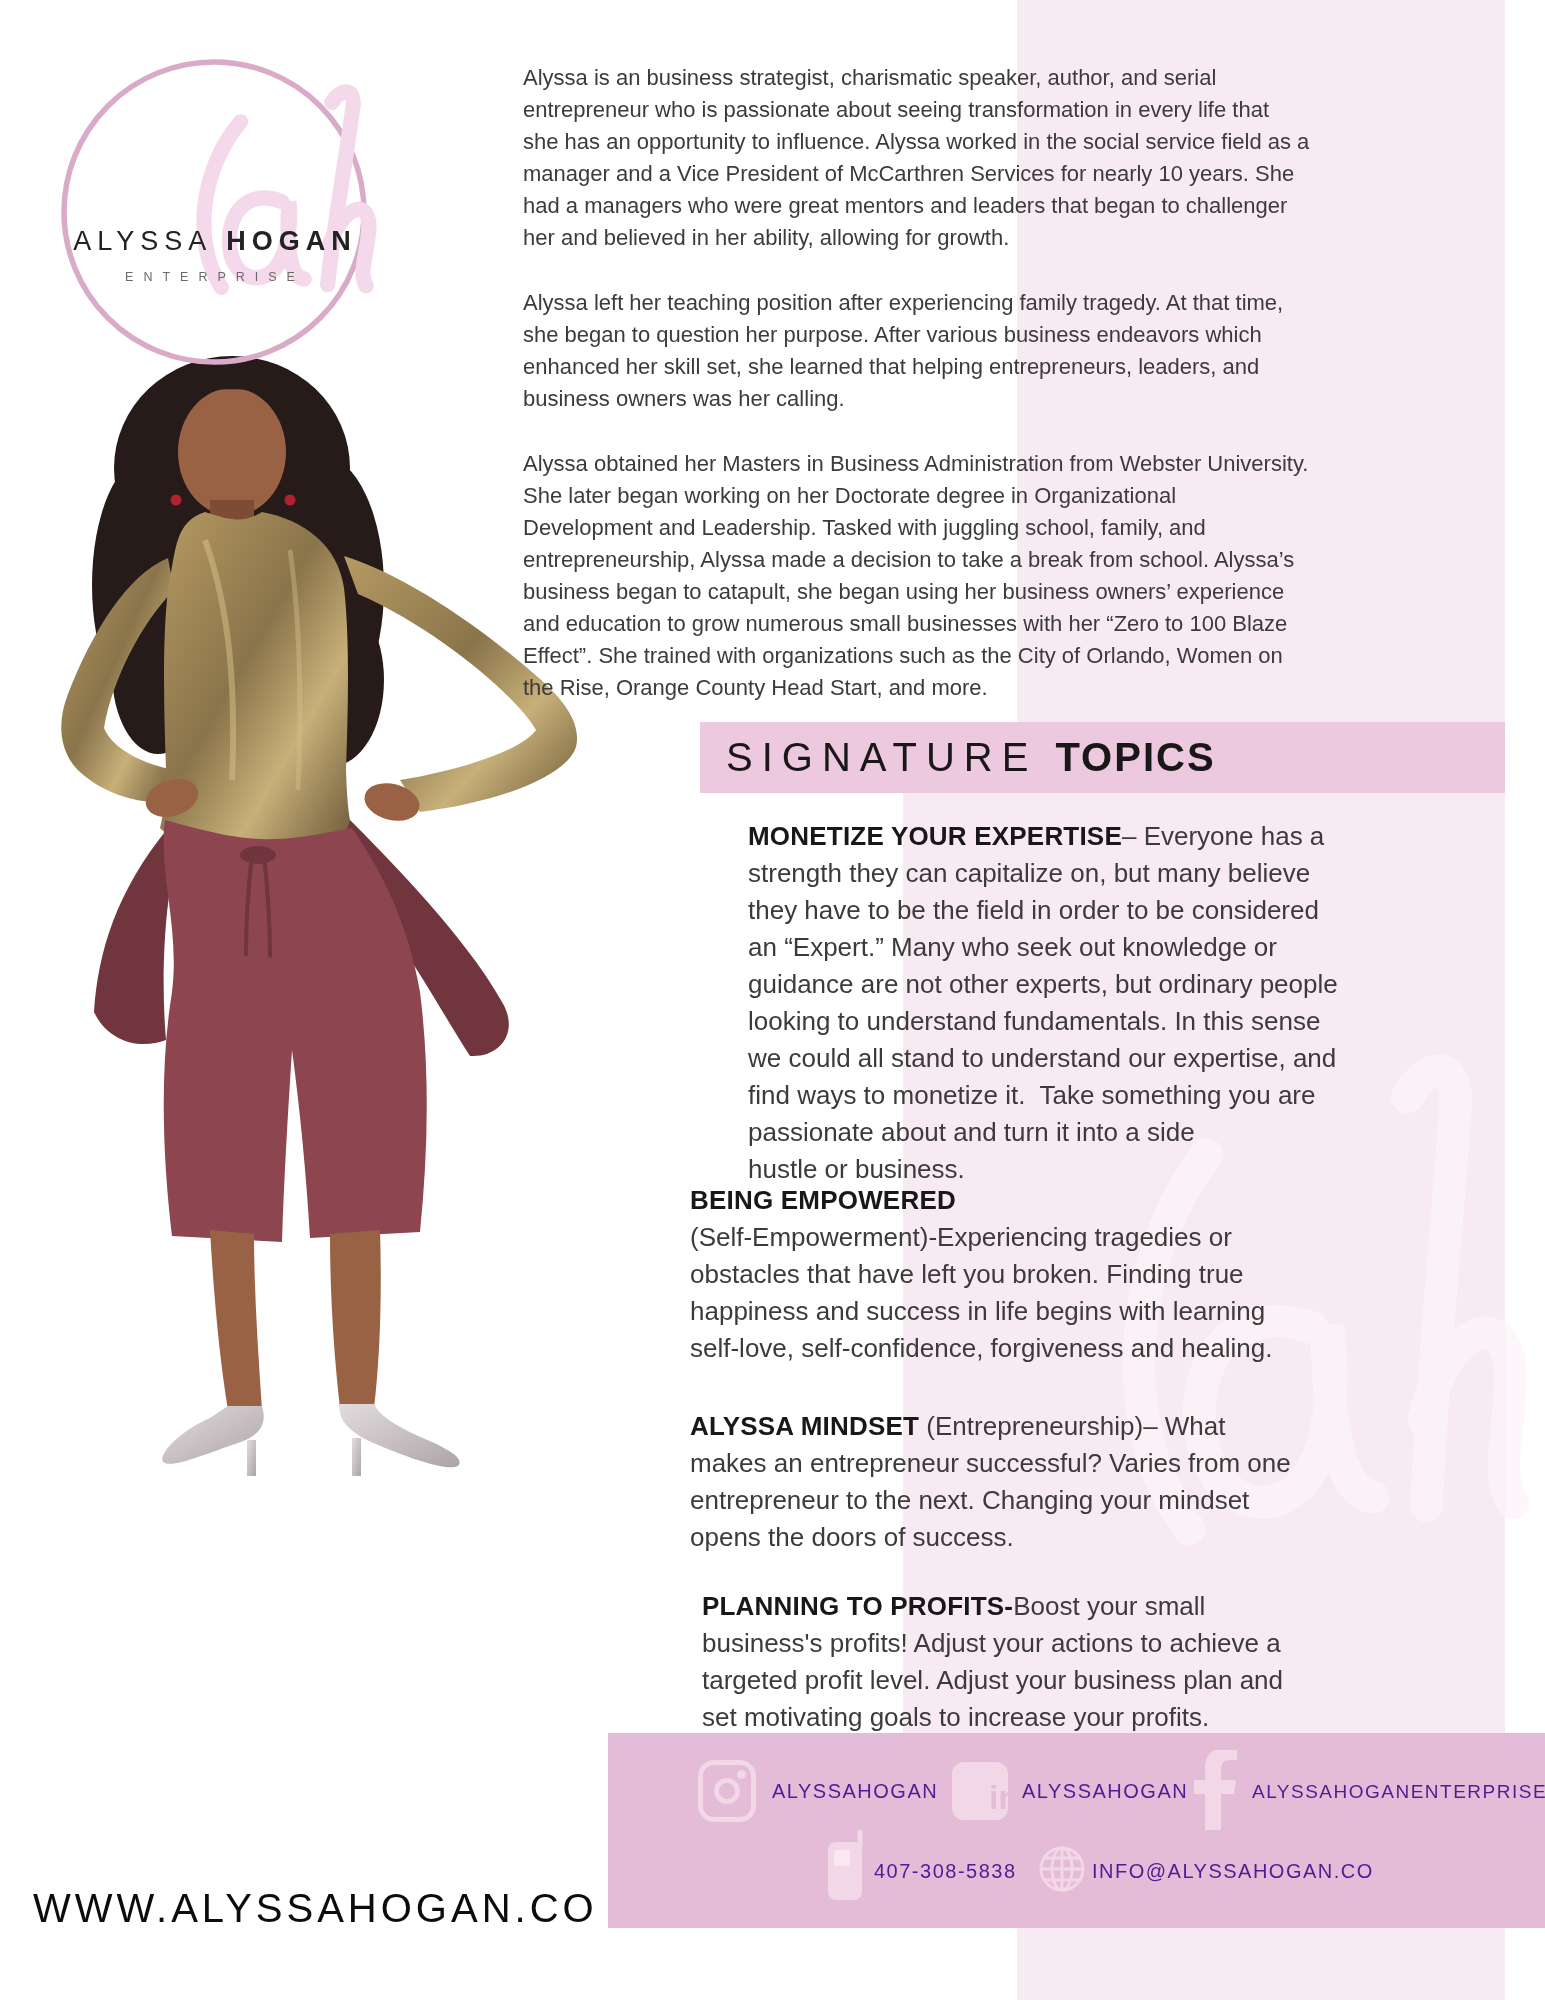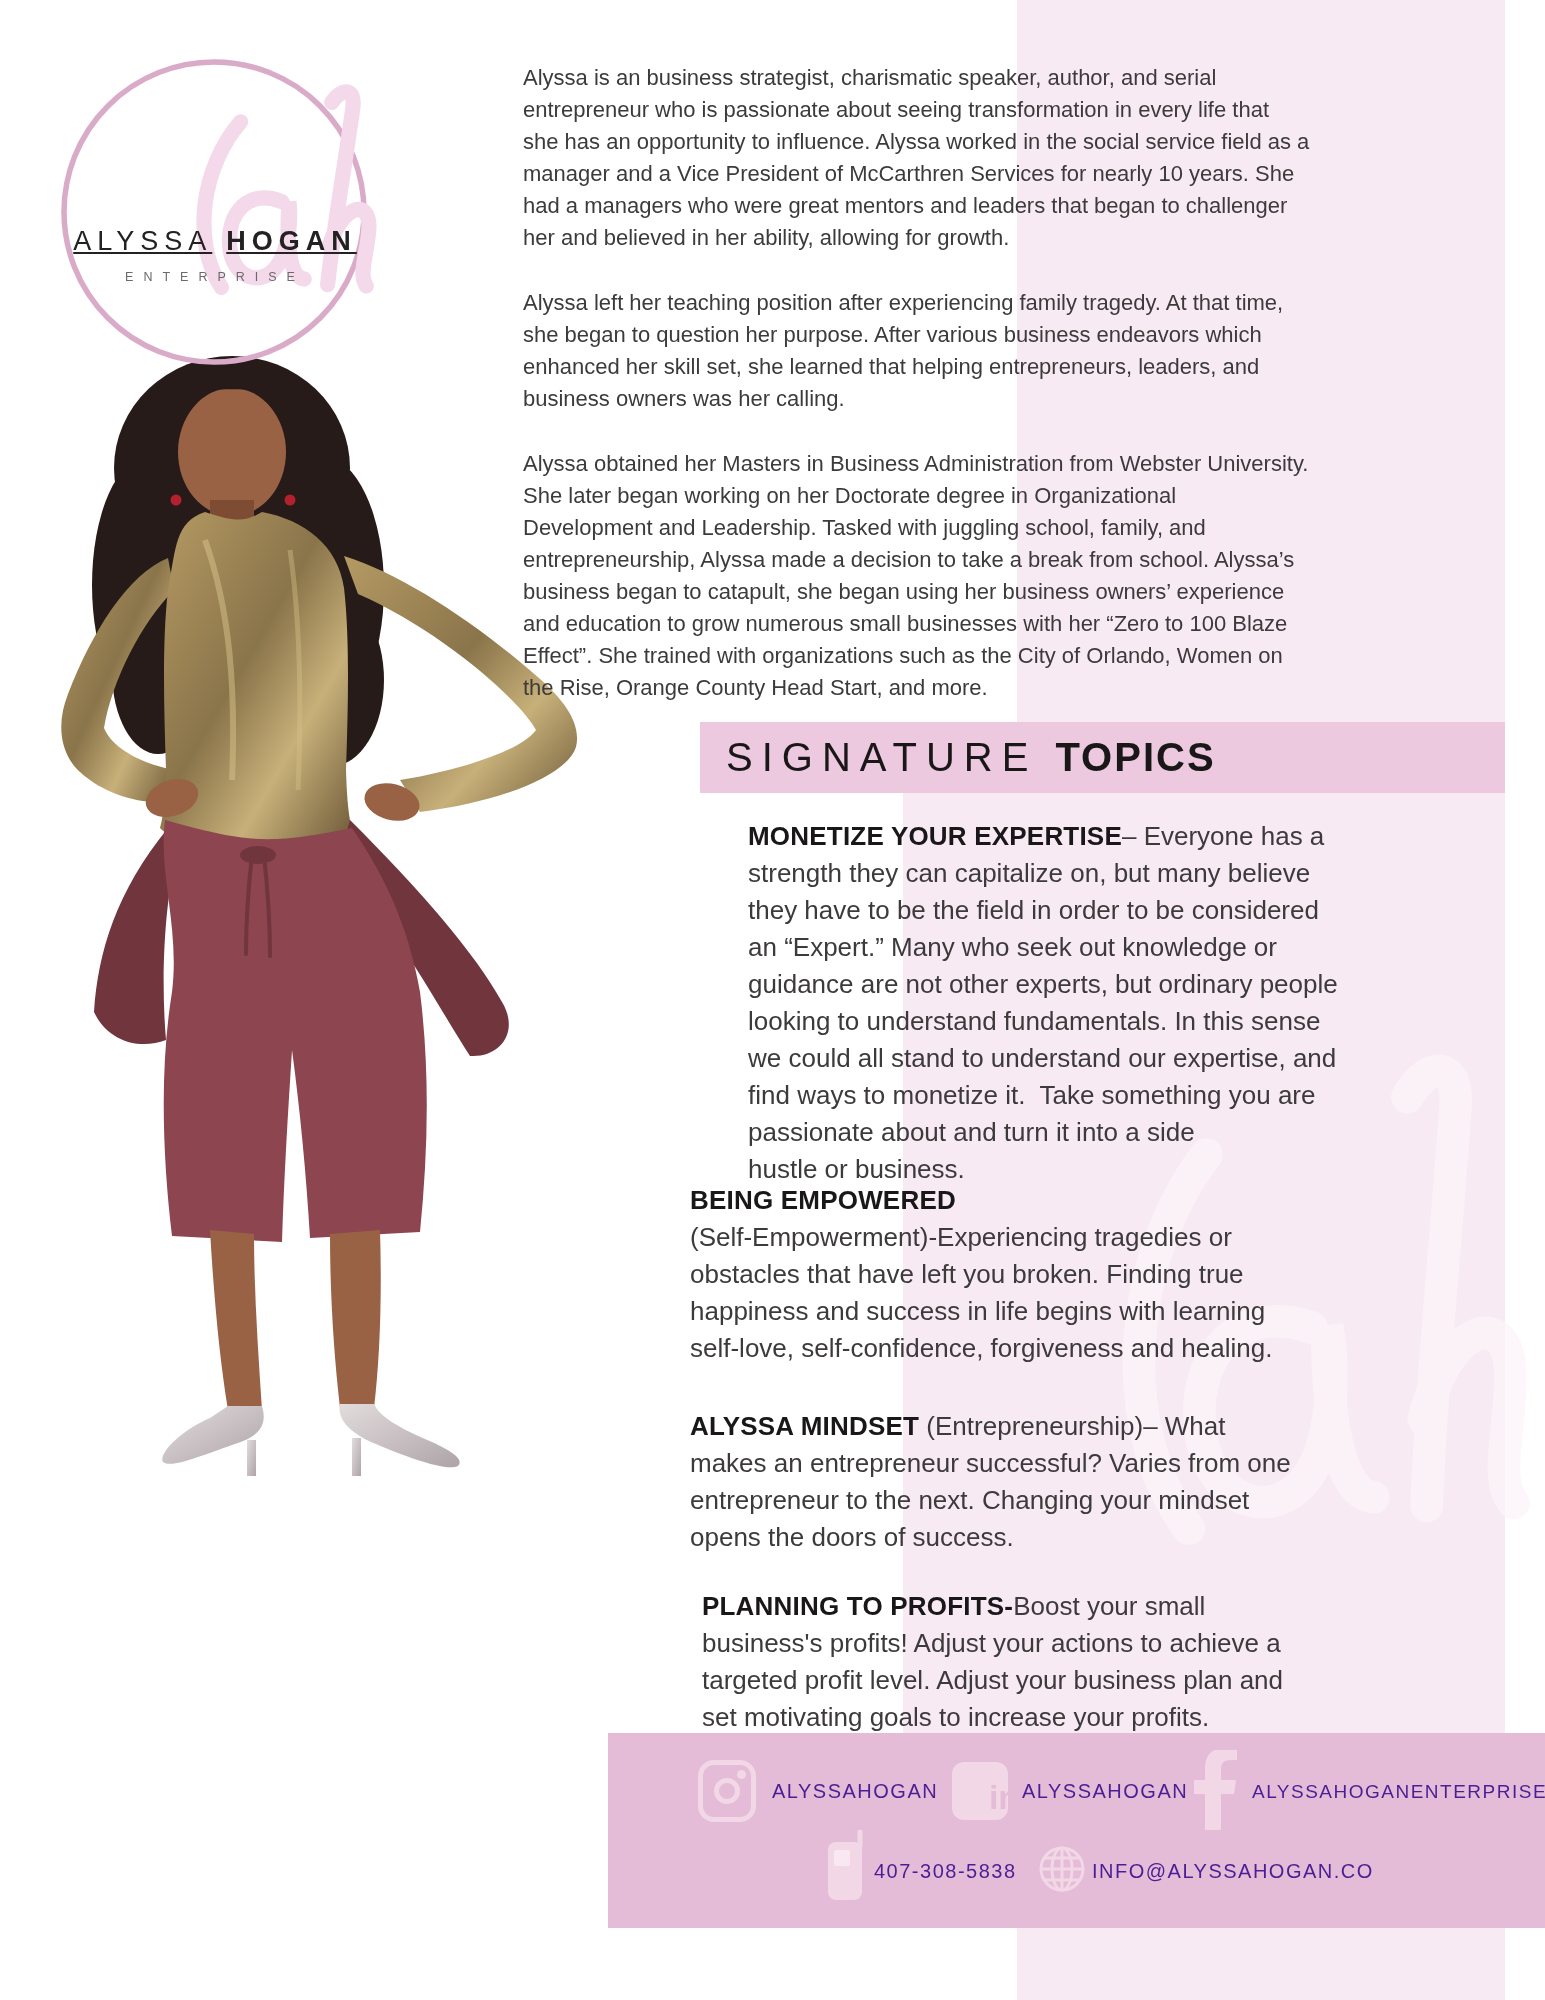--- a/index.html
+++ b/index.html
@@ -25,21 +25,21 @@
   #band-bottom{left:1017px;top:1928px;width:488px;height:72px;}
   #signature-bar{position:absolute;left:700px;top:722px;width:805px;height:71px;background:var(--bar-pink);z-index:2;display:flex;align-items:center;padding-left:26px;}
   #social-box{position:absolute;left:608px;top:1733px;width:937px;height:195px;background:var(--box-pink);z-index:2;}
 
   
   #watermark{position:absolute;left:950px;top:990px;width:620px;height:620px;z-index:2;transform:rotate(-4deg);opacity:.8;}
 
   
   #logo{position:absolute;left:14px;top:22px;width:390px;height:350px;z-index:4;}
   #logo-name{position:absolute;left:40px;top:226px;width:350px;text-align:center;z-index:5;
-    font-size:27px;letter-spacing:6px;color:#242122;white-space:nowrap;text-decoration:underline;}
+    font-size:27px;letter-spacing:6px;color:#242122;white-space:nowrap;}
   #logo-name .bold{font-weight:700;margin-left:14px;}
   #logo-sub{position:absolute;left:40px;top:270px;width:350px;text-align:center;z-index:5;
     font-size:12.5px;letter-spacing:10px;color:#6d686b;white-space:nowrap;}
 
   
   #bio{position:absolute;left:523px;top:62px;width:960px;z-index:4;color:var(--text-dark);
     font-size:22px;line-height:32px;}
   #bio p{white-space:pre-line;margin-bottom:33px;}
 
   
@@ -191,20 +191,21 @@
       <circle cx="24" cy="24" r="21"></circle>
       <ellipse cx="24" cy="24" rx="10" ry="21"></ellipse>
       <line x1="3" y1="24" x2="45" y2="24"></line>
       <line x1="6" y1="13" x2="42" y2="13"></line>
       <line x1="6" y1="35" x2="42" y2="35"></line>
       <line x1="24" y1="3" x2="24" y2="45"></line>
     </g>
   </svg>
   <div class="soc-label" id="email-label">INFO@ALYSSAHOGAN.CO</div>
 
+  <div id="website">WWW.ALYSSAHOGAN.CO</div>
 
   <svg id="figure" viewBox="0 0 620 1150">
     <defs>
       <linearGradient id="goldGrad" x1="0" y1="0" x2="1" y2="1">
         <stop offset="0" stop-color="#b59a63"></stop>
         <stop offset="0.45" stop-color="#8a744a"></stop>
         <stop offset="0.7" stop-color="#c7b079"></stop>
         <stop offset="1" stop-color="#6e5a39"></stop>
       </linearGradient>
       <linearGradient id="silverGrad" x1="0" y1="0" x2="1" y2="1">

